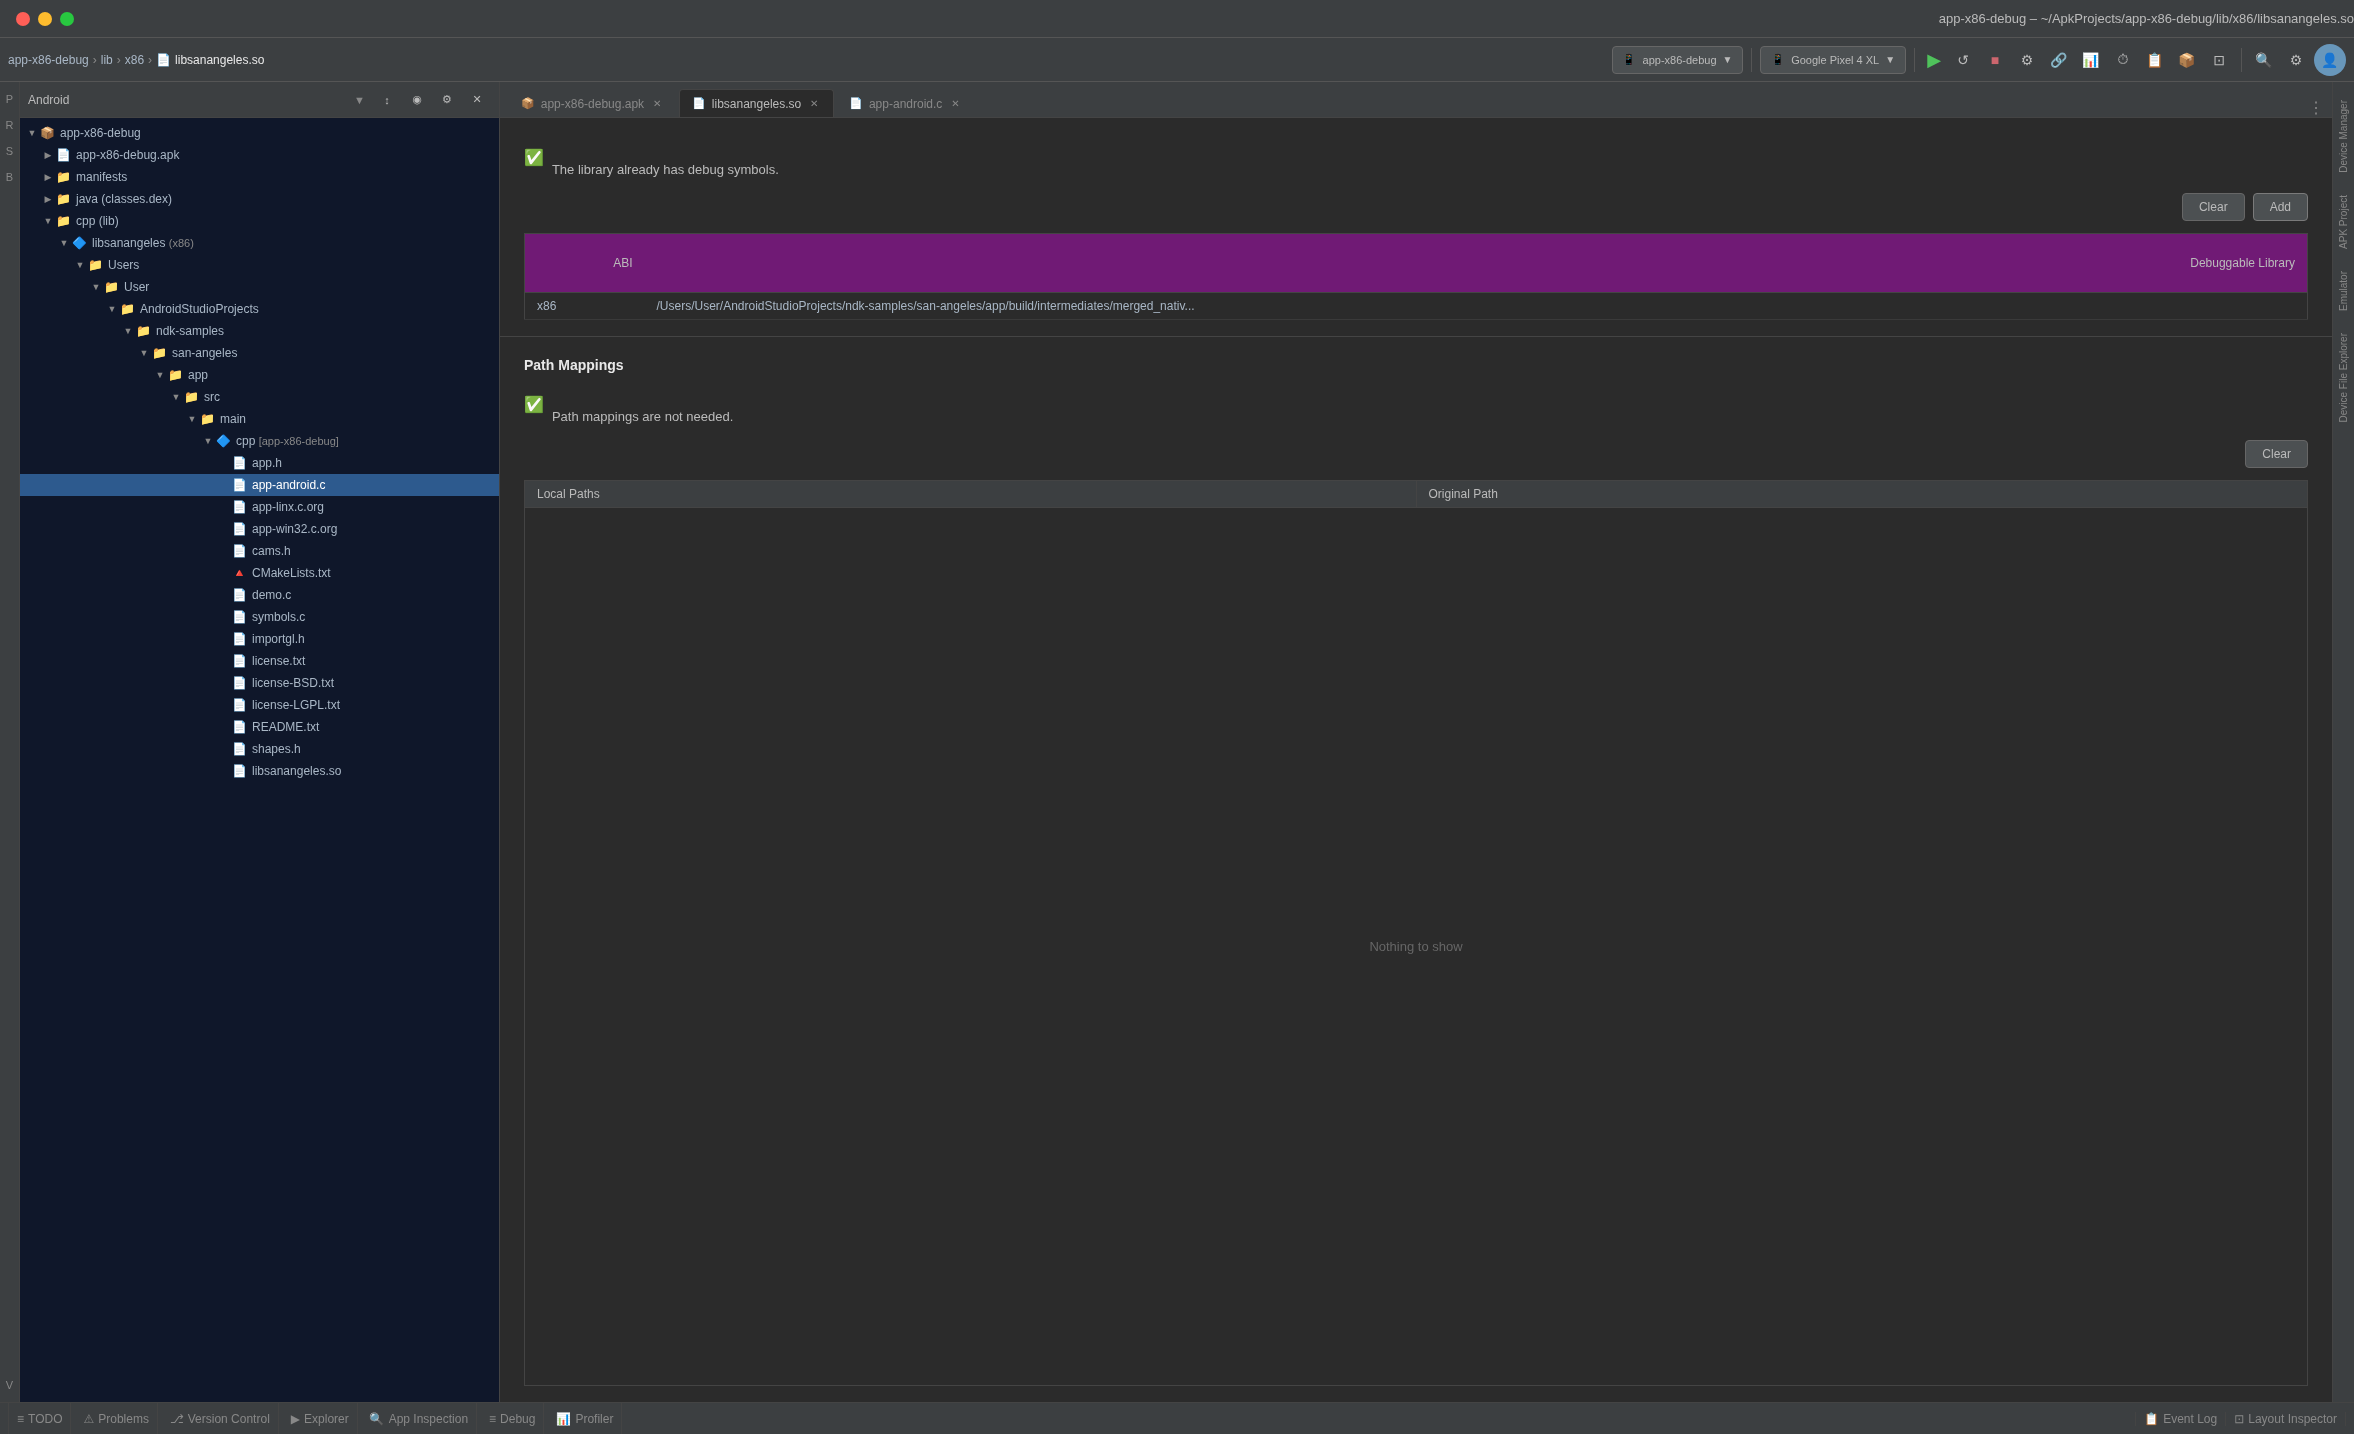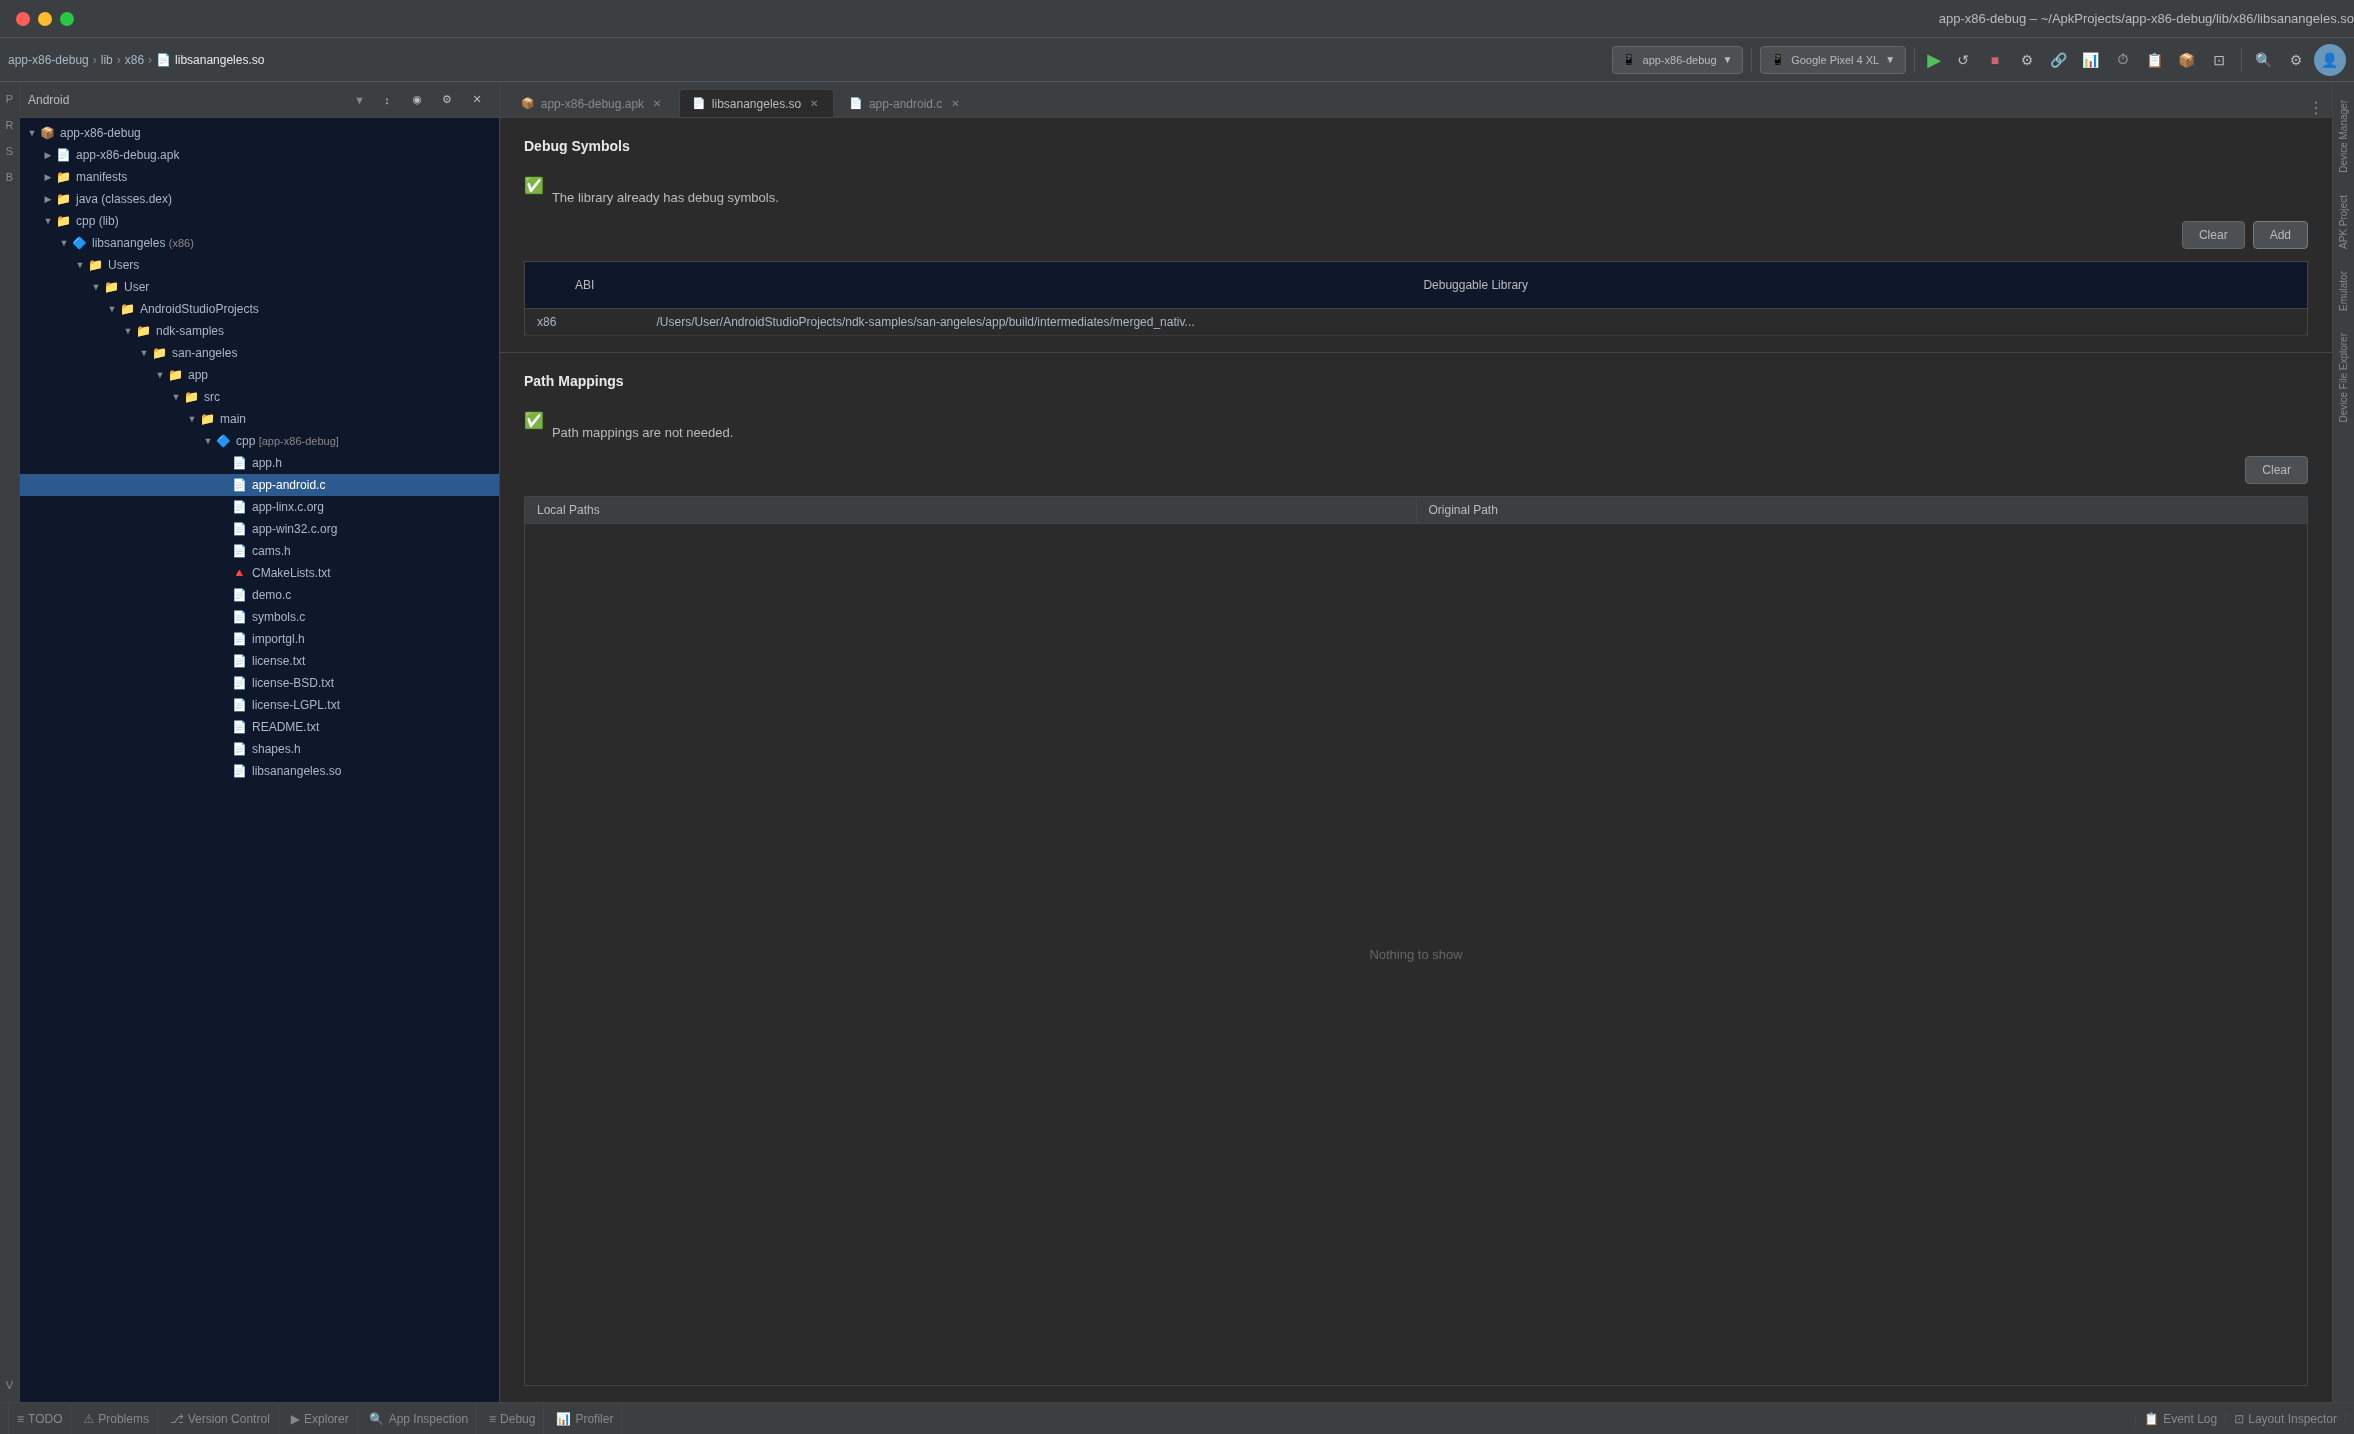--- a/index.html
+++ b/index.html
@@ -307,23 +307,23 @@
       background: #4c5052;
       border-color: #7a7a7a;
     }
 
     .data-table {
       width: 100%;
       border-collapse: collapse;
       border: 1px solid #444;
     }
     .data-table th {
-      background: #0f172a;
-      padding: 16px 12px;
-      text-align: center;
+      background: #701a75;
+      padding: 22px 12px;
+      text-align: right;
       font-size: 12px;
       color: #bbbbbb;
       font-weight: 500;
       border-bottom: 1px solid #444;
     }
     .data-table td {
       padding: 6px 12px;
       font-size: 12px;
       color: #a9b7c6;
       border-bottom: 1px solid #3a3a3a;
@@ -751,21 +751,20 @@
       </div>
       <div class="tab">
         <span style="font-size:11px;color:#6897bb;">📄</span>
         <span>app-android.c</span>
         <span class="tab-close">✕</span>
       </div>
       <span class="tab-more" style="margin-left:auto;">⋮</span>
     </div>
 
     <div class="debug-symbols-section">
-      <div class="section-title">Debug Symbols</div>
 
       <div class="status-row">
         <span class="status-icon-green">✅</span>
         <span class="status-text">The library already has debug symbols.</span>
       </div>
 
       <div class="section-actions">
         <button class="action-btn">Clear</button>
         <button class="action-btn primary">Add</button>
       </div>

